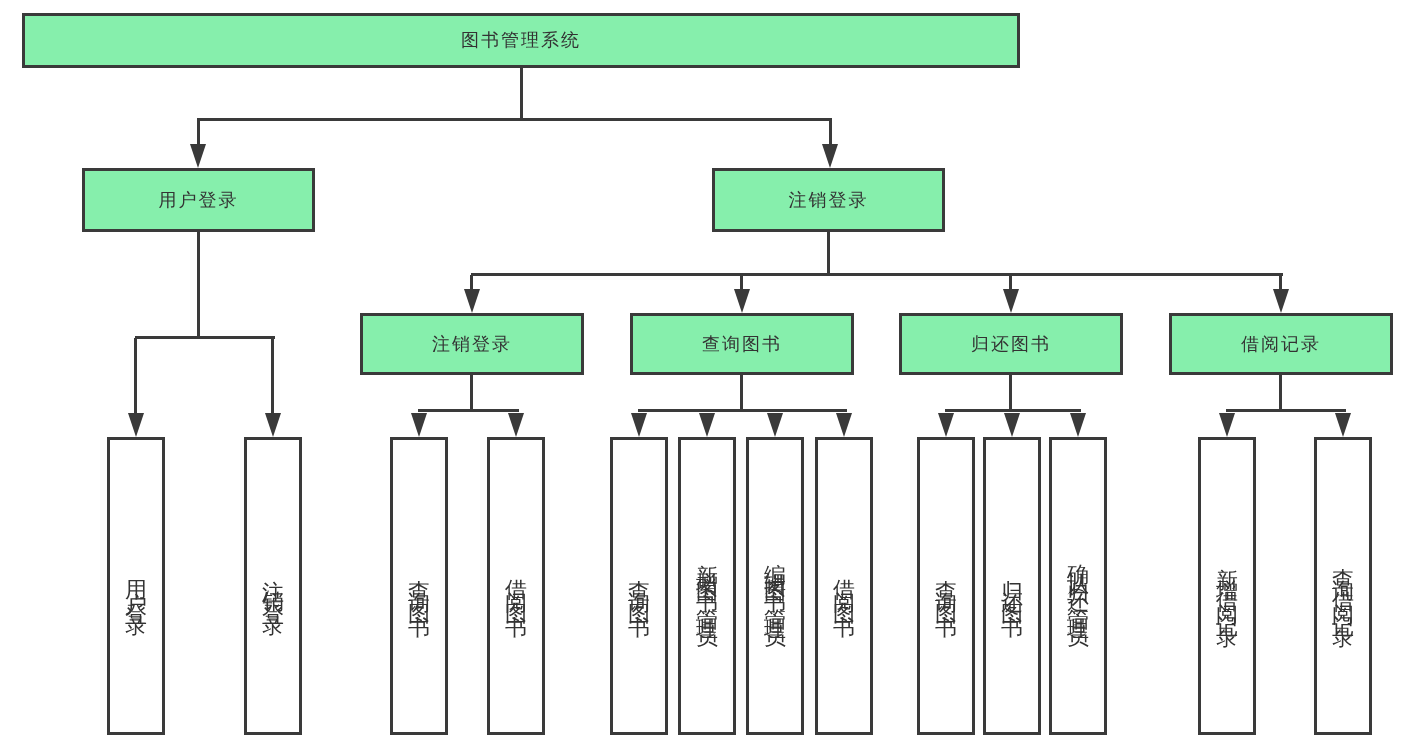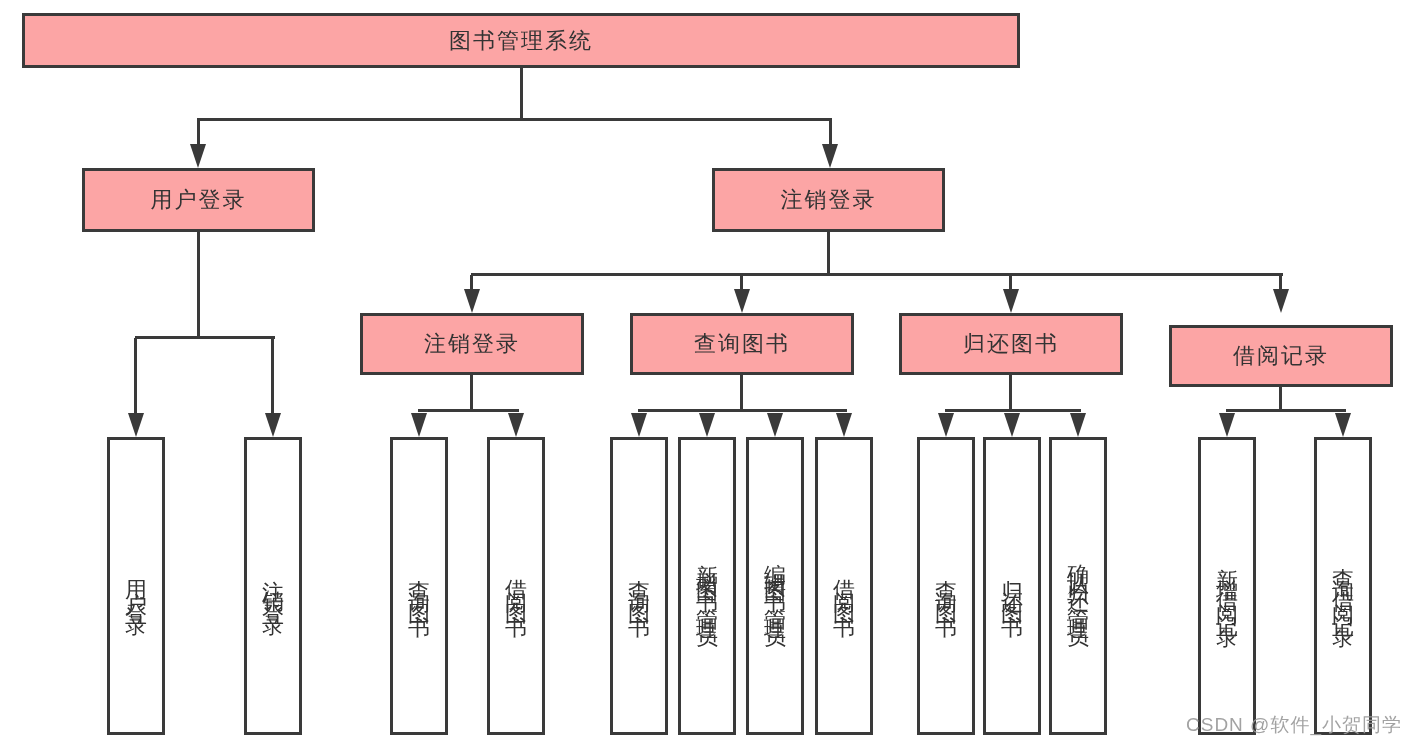--- a/index.html
+++ b/index.html
@@ -8,24 +8,24 @@
     width:1405px;height:747px;
     background:#ffffff;
     overflow:hidden;
     font-family:"Liberation Sans","DejaVu Sans",sans-serif;
     color:#333333;
   }
   
   .box{
     position:absolute;
     box-sizing:border-box;
-    background:#fca5a5;
+    background:#86efac;
     border:3px solid #3a3a3a;
     text-align:center;
-    font-size:22px;
+    font-size:18px;
     letter-spacing:2px;
     color:#333333;
     white-space:nowrap;
     z-index:2;
   }
   
   .vnode{
     position:absolute;
     box-sizing:border-box;
     background:#ffffff;
@@ -71,21 +71,21 @@
 <div id="canvas">
 
   <div class="box" style="left:22px;top:13px;width:998px;height:55px;line-height:49px;">图书管理系统</div>
 
   <div class="box" style="left:82px;top:168px;width:233px;height:64px;line-height:58px;">用户登录</div>
   <div class="box" style="left:712px;top:168px;width:233px;height:64px;line-height:58px;">注销登录</div>
 
   <div class="box" style="left:360px;top:313px;width:224px;height:62px;line-height:56px;">注销登录</div>
   <div class="box" style="left:630px;top:313px;width:224px;height:62px;line-height:56px;">查询图书</div>
   <div class="box" style="left:899px;top:313px;width:224px;height:62px;line-height:56px;">归还图书</div>
-  <div class="box" style="left:1169px;top:313px;width:224px;height:62px;line-height:56px;margin-top:12px;">借阅记录</div>
+  <div class="box" style="left:1169px;top:313px;width:224px;height:62px;line-height:56px;">借阅记录</div>
 
   <div class="vnode" style="left:107px;">用户登录</div>
   <div class="vnode" style="left:244px;">注销登录</div>
 
   <div class="vnode" style="left:390px;">查询图书</div>
   <div class="vnode" style="left:487px;">借阅图书</div>
 
   <div class="vnode" style="left:610px;">查询图书</div>
   <div class="vnode long" style="left:678px;">新增图书（管理员）</div>
   <div class="vnode long" style="left:746px;">编辑图书（管理员）</div>
@@ -138,15 +138,14 @@
   <div class="arr" style="left:631px;top:413px;"></div>
   <div class="arr" style="left:699px;top:413px;"></div>
   <div class="arr" style="left:767px;top:413px;"></div>
   <div class="arr" style="left:836px;top:413px;"></div>
   <div class="arr" style="left:938px;top:413px;"></div>
   <div class="arr" style="left:1004px;top:413px;"></div>
   <div class="arr" style="left:1070px;top:413px;"></div>
   <div class="arr" style="left:1219px;top:413px;"></div>
   <div class="arr" style="left:1335px;top:413px;"></div>
 
-  <div class="watermark">CSDN @软件_小贺同学</div>
 
 </div>
 
 </body></html>

